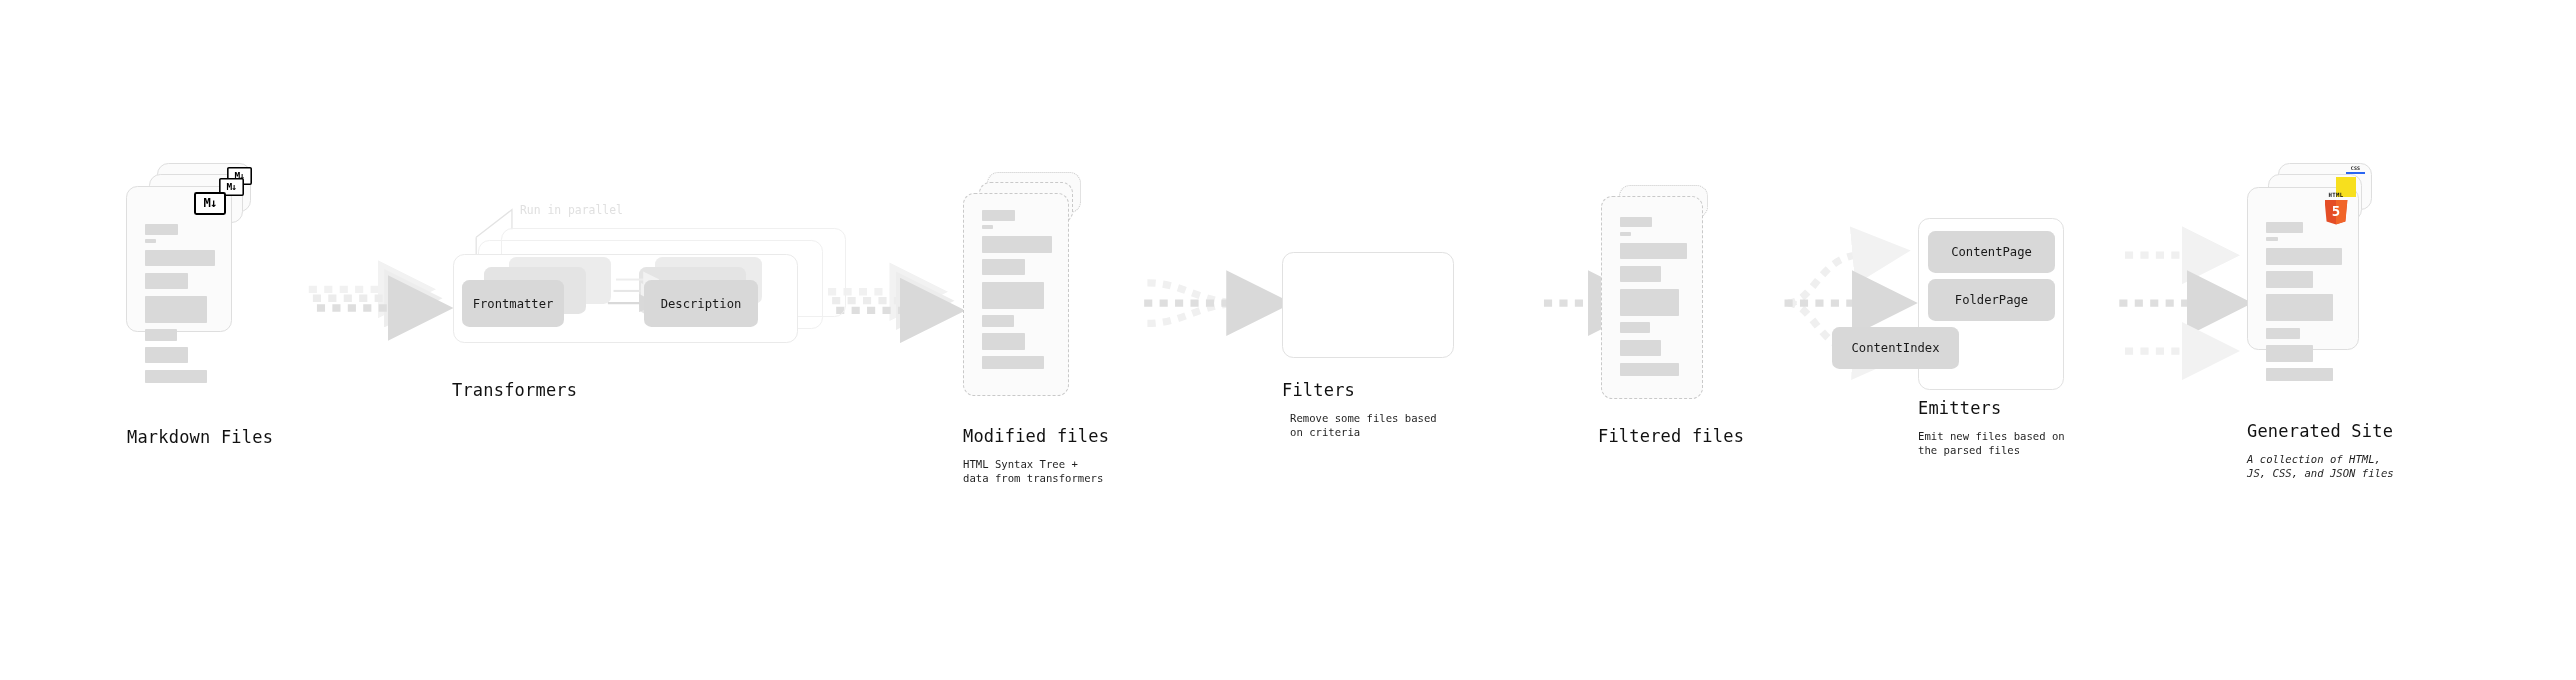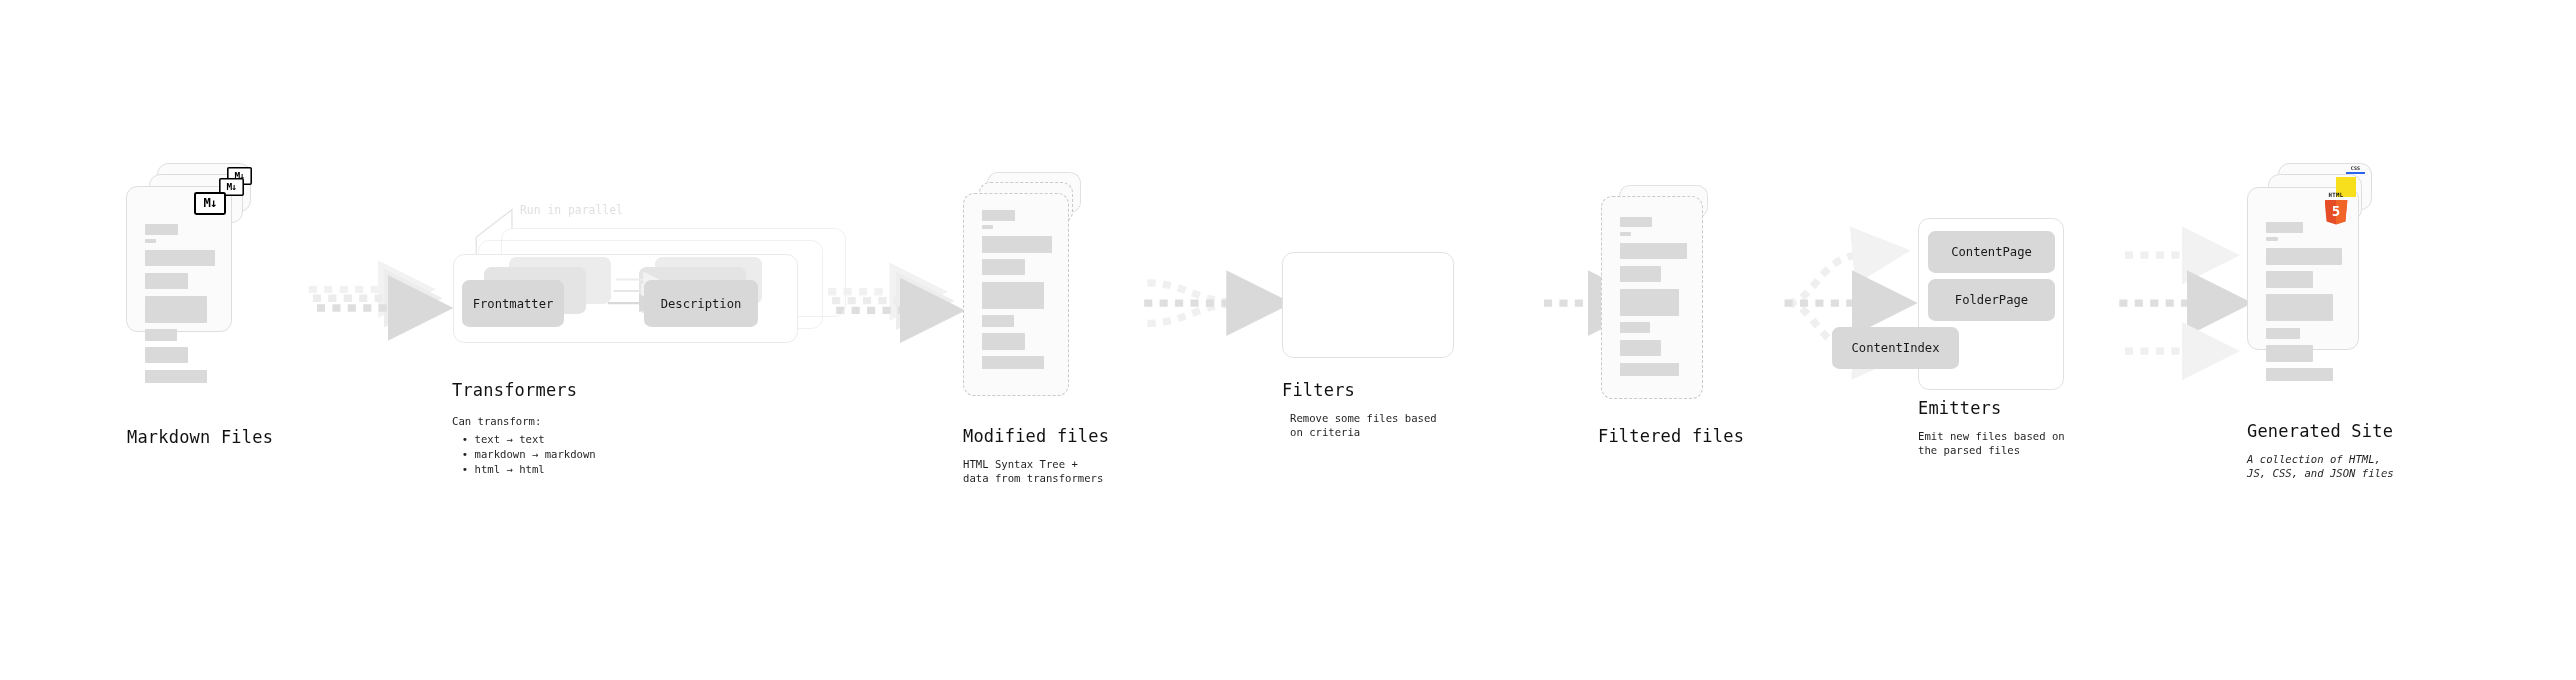--- a/index.html
+++ b/index.html
@@ -263,26 +263,20 @@
     </div>
     <div class="pill" style="left:644px; top:280px; width:114px; height:47px; z-index:4;justify-content:center;">
       <span>Description</span>
     </div>
   </div>
 
   <div class="note-faint" style="left:520px; top:203px;">Run in parallel</div>
 
   <div class="title" style="left:452px; top:380px;">Transformers</div>
 
-  <div class="bullets" style="left:452px; top:414px;">
-    <span class="cap">Can transform:</span>
-    <span class="b">• text → text</span>
-    <span class="b">• markdown → markdown</span>
-    <span class="b">• html → html</span>
-  </div>
 
   <div class="node doc-stack" style="left:963px; top:172px;">
     <div class="doc-card dotted" style="left:24.4px; top:0px;  width:94px; height:41px;"></div>
     <div class="doc-card dashed" style="left:16.3px; top:9.8px; width:94px; height:41px;"></div>
     <div class="doc-card dashed" style="left:0px;  top:21px; width:106px; height:203px;">
       <div class="doc-lines" style="top:16.3px;">
           <div class="doc-line" style="width: 33px; height: 10.6px; margin-bottom: 4.1px;"></div>
           <div class="doc-line" style="width: 11.4px; height: 4.1px; margin-bottom: 7.3px;"></div>
           <div class="doc-line" style="width: 70px; height: 16.3px; margin-bottom: 6.5px;"></div>
           <div class="doc-line" style="width: 43px; height: 16.3px; margin-bottom: 6.5px;"></div>

